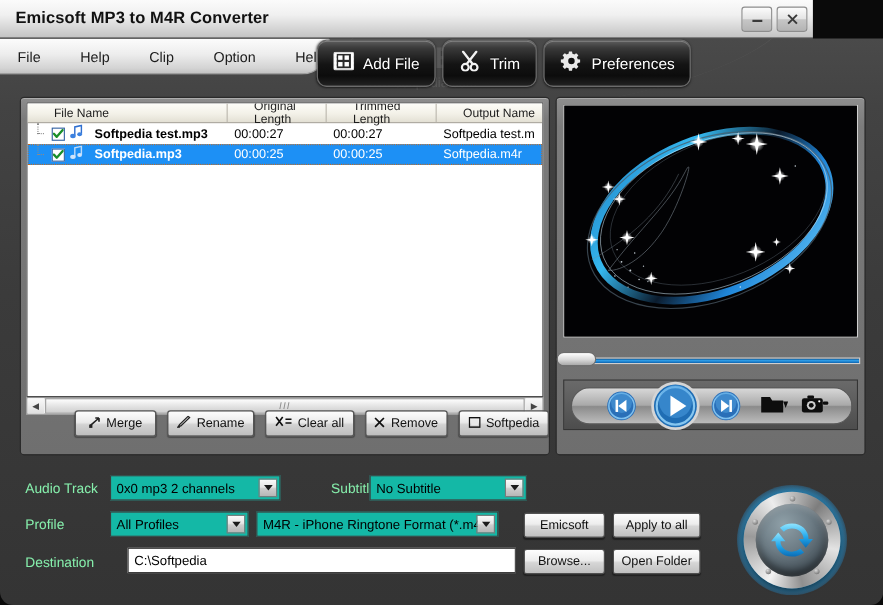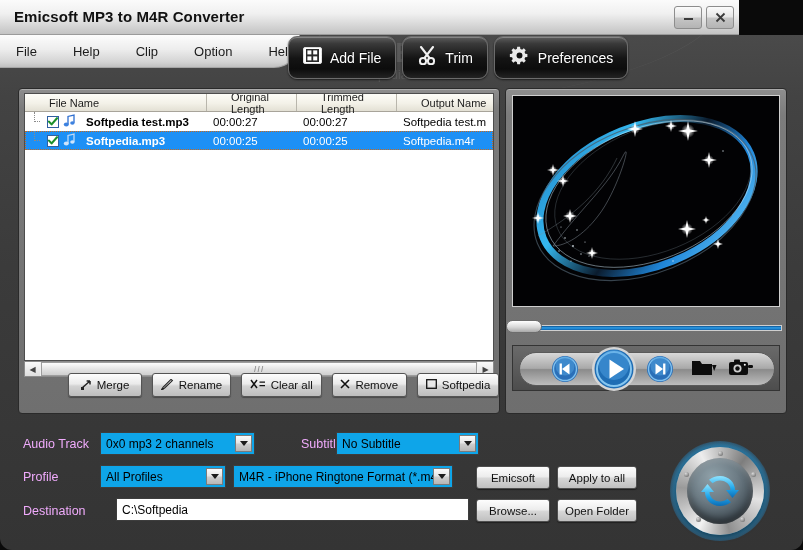--- a/index.html
+++ b/index.html
@@ -102,22 +102,22 @@
     background:linear-gradient(180deg,#ffffff,#d8d8d8 55%,#a8a8a8);border:1px solid #6d6d6d;box-sizing:border-box;cursor:pointer;}
   .ctrlbar{position:absolute;left:6px;top:256px;width:268px;height:46px;
     background:linear-gradient(180deg,#6a6a6a,#4d4d4d);border:1px solid #343434;box-sizing:border-box;
     display:flex;align-items:center;}
   .ctrlpill{position:absolute;left:6px;top:6px;width:256px;height:34px;border-radius:17px;
     background:linear-gradient(180deg,#d8d8d8 0%,#a9a9a9 48%,#8b8b8b 52%,#bdbdbd 100%);
     border:1px solid #5a5a5a;box-sizing:border-box;}
   .cbtn{position:absolute;cursor:pointer;}
 
   
-  .lbl-w{position:absolute;color:#f0abfc;font-size:12.5px;}
-  .sel-box{position:absolute;background:#0ea5e9;border:1px solid #3d3d3d;box-sizing:border-box;
+  .lbl-w{position:absolute;color:#86efac;font-size:12.5px;}
+  .sel-box{position:absolute;background:#14b8a6;border:1px solid #3d3d3d;box-sizing:border-box;
     display:flex;align-items:center;font-size:12px;color:#000;padding-left:5px;cursor:pointer;}
   .sel-arrow{position:absolute;right:2px;top:2px;bottom:2px;width:17px;
     background:linear-gradient(180deg,#fbfbfb,#e6e6e6 45%,#cdcdcd 55%,#b6b6b6);
     border:1px solid #7b7b7b;box-sizing:border-box;display:flex;align-items:center;justify-content:center;}
   .txt-box{position:absolute;background:#fff;border:1px solid #3d3d3d;box-sizing:border-box;
     display:flex;align-items:center;font-size:12px;color:#000;padding-left:5px;}
   .sbtn{position:absolute;height:21px;border:1px solid #4f4f4f;border-radius:3px;
     background:linear-gradient(180deg,#fdfdfd 0%,#ededed 45%,#d6d6d6 55%,#c0c0c0 100%);
     box-shadow:0 1px 1px rgba(0,0,0,.4);font-size:11.5px;color:#111;
     display:flex;align-items:center;justify-content:center;cursor:pointer;}

